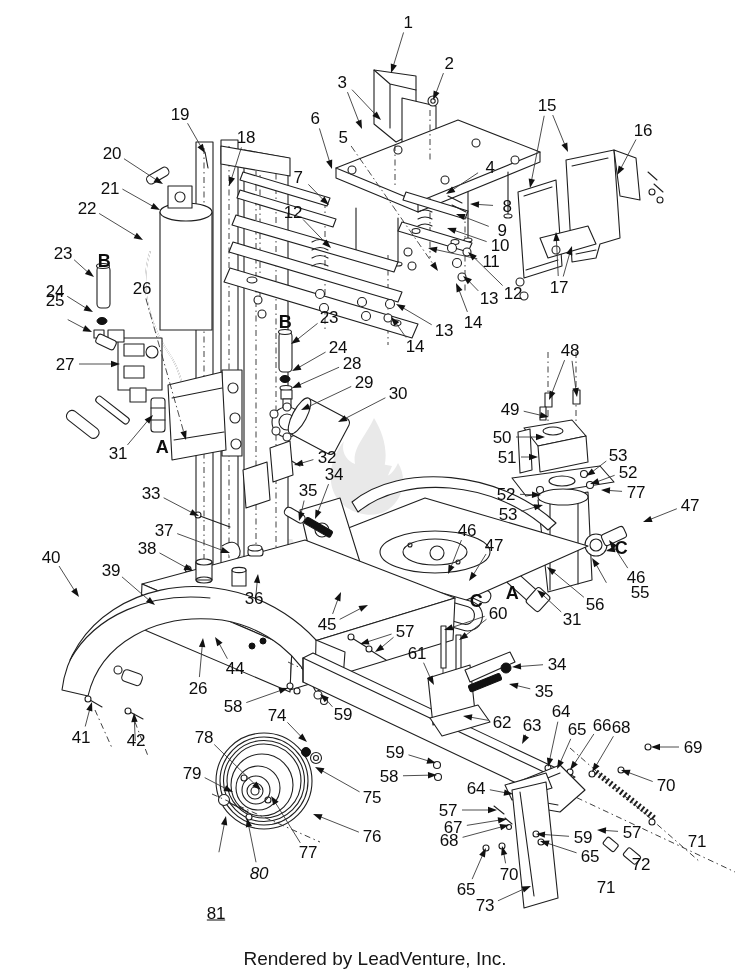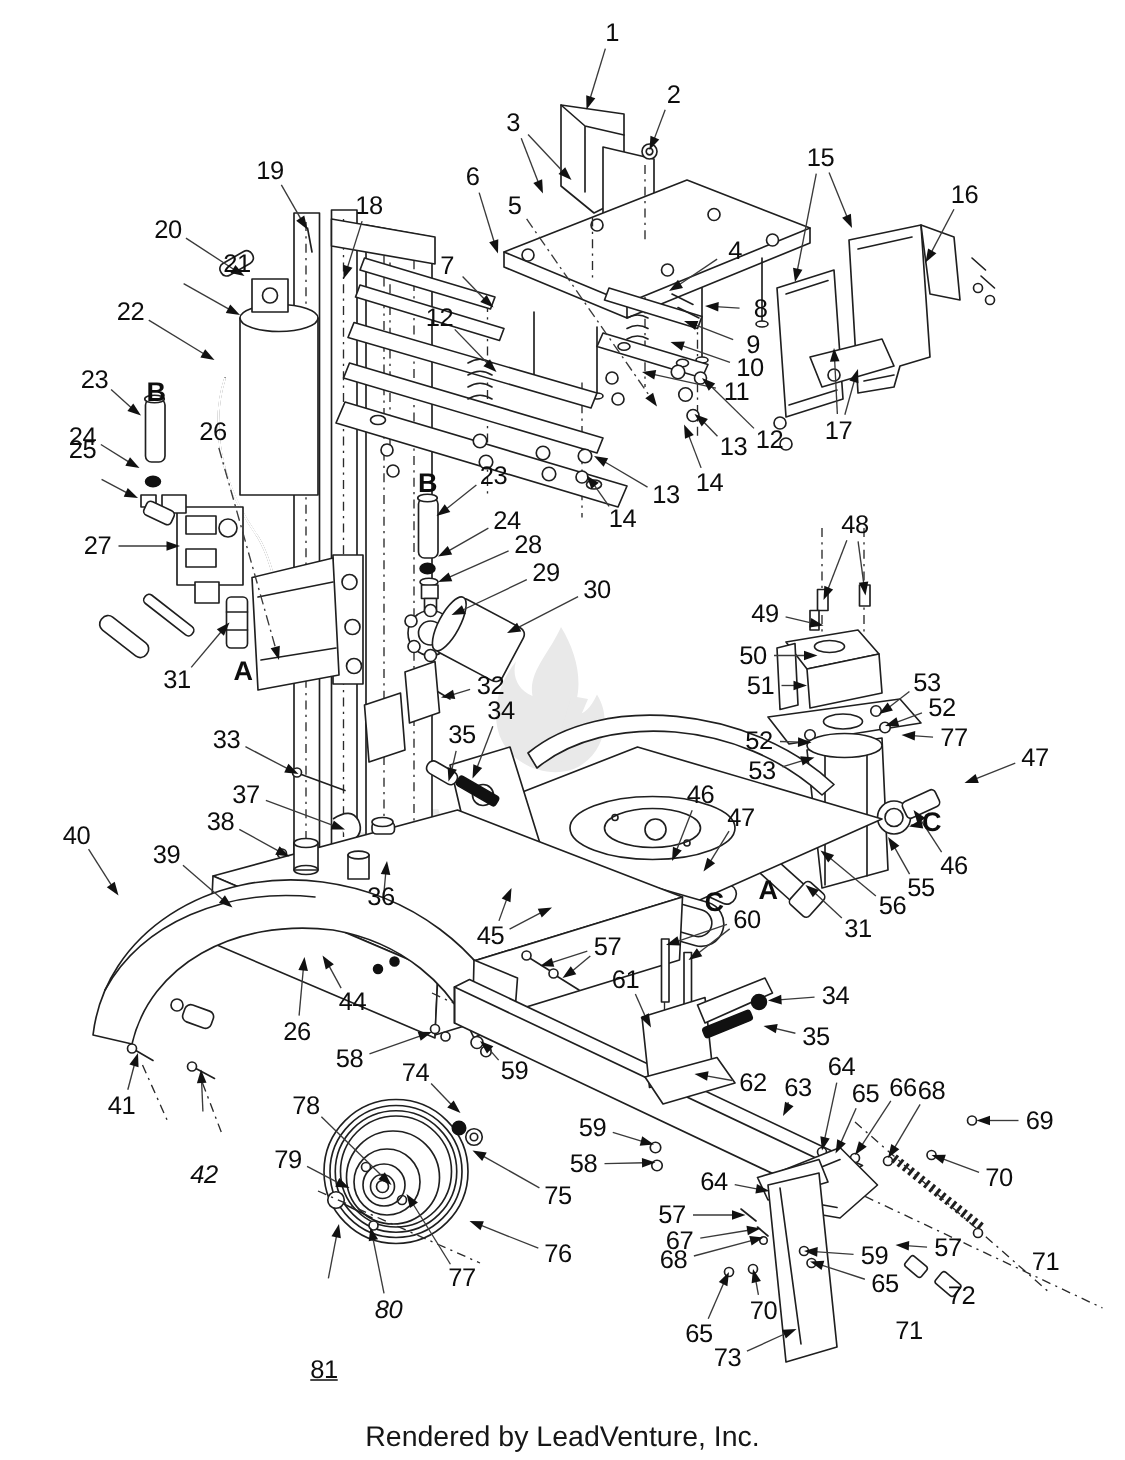--- a/index.html
+++ b/index.html
@@ -819,21 +819,21 @@
       <div class="callout" style="left: 489px; top: 298px;">13</div>
       <div class="callout" style="left: 444px; top: 330px;">13</div>
       <div class="callout" style="left: 473px; top: 322px;">14</div>
       <div class="callout" style="left: 415px; top: 346px;">14</div>
       <div class="callout" style="left: 547px; top: 105px;">15</div>
       <div class="callout" style="left: 643px; top: 130px;">16</div>
       <div class="callout" style="left: 559px; top: 287px;">17</div>
       <div class="callout" style="left: 246px; top: 137px;">18</div>
       <div class="callout" style="left: 180px; top: 114px;">19</div>
       <div class="callout" style="left: 112px; top: 153px;">20</div>
-      <div class="callout" style="left: 110px; top: 176px; margin-left: 48px;">21</div>
+      <div class="callout" style="left: 110px; top: 188px;">21</div>
       <div class="callout" style="left: 87px; top: 208px;">22</div>
       <div class="callout" style="left: 63px; top: 253px;">23</div>
       <div class="callout letter" style="left: 104px; top: 261px;">B</div>
       <div class="callout" style="left: 55px; top: 291px;">24</div>
       <div class="callout" style="left: 55px; top: 300px;">25</div>
       <div class="callout" style="left: 142px; top: 288px;">26</div>
       <div class="callout" style="left: 65px; top: 364px;">27</div>
       <div class="callout" style="left: 118px; top: 453px;">31</div>
       <div class="callout letter" style="left: 162px; top: 447px;">A</div>
       <div class="callout" style="left: 329px; top: 317px;">23</div>
@@ -845,39 +845,39 @@
       <div class="callout" style="left: 327px; top: 457px;">32</div>
       <div class="callout" style="left: 151px; top: 493px;">33</div>
       <div class="callout" style="left: 334px; top: 474px;">34</div>
       <div class="callout" style="left: 308px; top: 490px;">35</div>
       <div class="callout" style="left: 254px; top: 598px;">36</div>
       <div class="callout" style="left: 164px; top: 530px;">37</div>
       <div class="callout" style="left: 147px; top: 548px;">38</div>
       <div class="callout" style="left: 111px; top: 570px;">39</div>
       <div class="callout" style="left: 51px; top: 557px;">40</div>
       <div class="callout" style="left: 81px; top: 737px;">41</div>
-      <div class="callout" style="left: 136px; top: 783px; font-style: italic;">42</div>
+      <div class="callout" style="left: 136px; top: 740px;">42</div>
       <div class="callout" style="left: 198px; top: 688px;">26</div>
       <div class="callout" style="left: 235px; top: 668px;">44</div>
       <div class="callout" style="left: 327px; top: 624px;">45</div>
       <div class="callout" style="left: 467px; top: 530px;">46</div>
       <div class="callout" style="left: 494px; top: 545px;">47</div>
       <div class="callout" style="left: 570px; top: 350px;">48</div>
       <div class="callout" style="left: 510px; top: 409px; text-align: right;">49</div>
       <div class="callout" style="left: 502px; top: 437px;">50</div>
       <div class="callout" style="left: 507px; top: 457px;">51</div>
       <div class="callout" style="left: 618px; top: 455px;">53</div>
       <div class="callout" style="left: 628px; top: 472px;">52</div>
       <div class="callout" style="left: 636px; top: 492px;">77</div>
       <div class="callout" style="left: 506px; top: 494px;">52</div>
       <div class="callout" style="left: 508px; top: 514px;">53</div>
       <div class="callout" style="left: 690px; top: 505px;">47</div>
       <div class="callout letter" style="left: 621px; top: 548px;">C</div>
       <div class="callout" style="left: 636px; top: 577px;">46</div>
-      <div class="callout" style="left: 614px; top: 592px; text-align: center;">55</div>
+      <div class="callout" style="left: 640px; top: 592px; text-align: center;">55</div>
       <div class="callout" style="left: 595px; top: 604px;">56</div>
       <div class="callout letter" style="left: 512px; top: 593px;">A</div>
       <div class="callout letter" style="left: 476px; top: 601px;">C</div>
       <div class="callout" style="left: 572px; top: 619px;">31</div>
       <div class="callout" style="left: 498px; top: 613px;">60</div>
       <div class="callout" style="left: 405px; top: 631px;">57</div>
       <div class="callout" style="left: 417px; top: 653px;">61</div>
       <div class="callout" style="left: 502px; top: 722px;">62</div>
       <div class="callout" style="left: 532px; top: 725px;">63</div>
       <div class="callout" style="left: 557px; top: 664px;">34</div>

